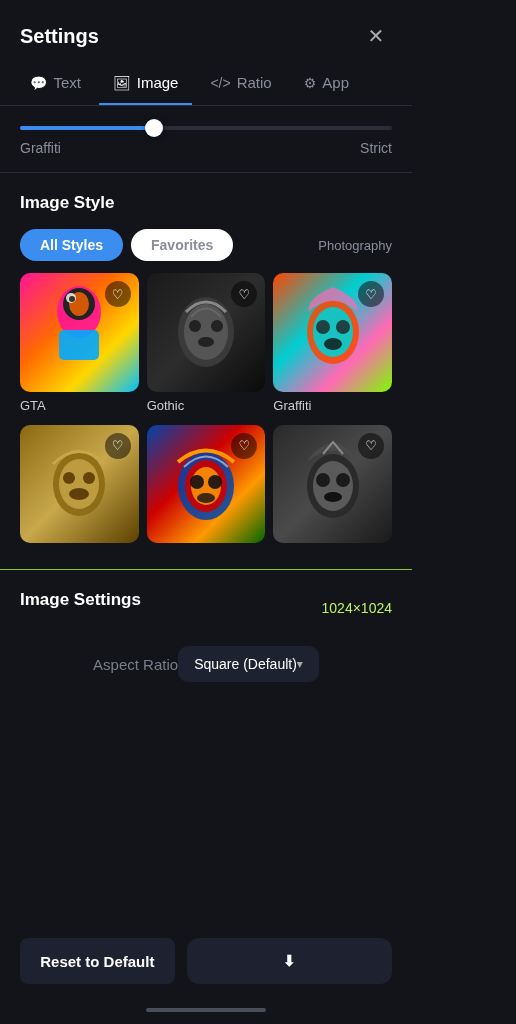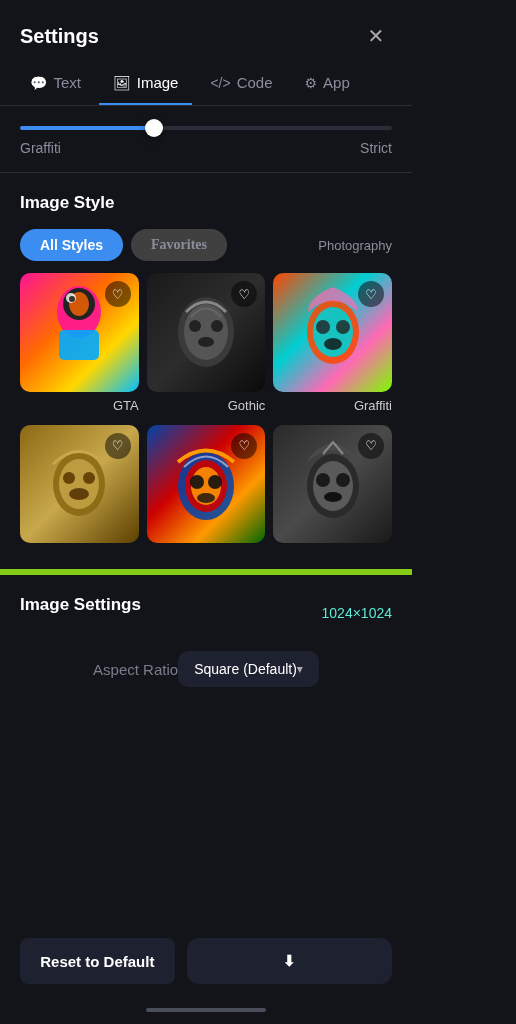--- a/index.html
+++ b/index.html
@@ -113,44 +113,43 @@
       margin-top: 4px;
     }
     .slider-label {
       font-size: 14px;
       color: #8a8d9a;
     }
 
     
     .image-style-section {
       padding: 20px 20px 16px 20px;
-      border-bottom: 6px solid #84cc16;
+      border-bottom: 1px solid #84cc16;
     }
     .section-title {
       font-size: 17px;
       font-weight: 700;
       color: #ffffff;
       margin-bottom: 16px;
     }
     .filter-btn {
       padding: 8px 20px;
       border-radius: 20px;
       font-size: 14px;
       font-weight: 600;
       cursor: pointer;
       border: none;
     }
     .filter-btn.active {
       background: #3b8ef0;
       color: #ffffff;
     }
     .filter-btn.inactive {
-      background: #404040;
+      background: #ffffff;
       color: #8a8d9a;
-      font-family: Liberation Serif, serif;
     }
 
     
     .photo-label {
       margin-left: auto;
       font-size: 13px;
       color: #8a8d9a;
     }
 
     
@@ -179,41 +178,41 @@
       background: rgba(0,0,0,0.5);
       border-radius: 50%;
       display: flex;
       align-items: center;
       justify-content: center;
       cursor: pointer;
       font-size: 13px;
       color: #ffffff;
     }
     .image-label {
-      text-align: right;
+      text-align: left;
       font-size: 13px;
       color: #cccccc;
       margin-top: 6px;
       padding-bottom: 4px;
     }
 
     
     .image-settings-section {
       padding: 20px 20px 16px 20px;
     }
     .section-header {
       display: flex;
       justify-content: space-between;
       align-items: center;
       margin-bottom: 20px;
       gap: 36px;
     }
     .section-size {
       font-size: 14px;
-      color: #5eead4;
+      color: #bef264;
     }
 
     
     .setting-row {
       display: flex;
       justify-content: center;
       align-items: center;
       margin-bottom: 20px;
     }
     .setting-label {
@@ -363,21 +362,21 @@
     <div class="tab">
       <span class="tab-icon">💬</span>
       <span>Text</span>
     </div>
     <div class="tab active">
       <span class="tab-icon">🖼</span>
       <span>Image</span>
     </div>
     <div class="tab">
       <span class="tab-icon">&lt;/&gt;</span>
-      <span>Code</span>
+      <span>Ratio</span>
     </div>
     <div class="tab">
       <span class="tab-icon">⚙</span>
       <span>App</span>
     </div>
   </div>
 
   <div class="slider-section">
     <div class="slider-container">
       <div class="slider-track">

